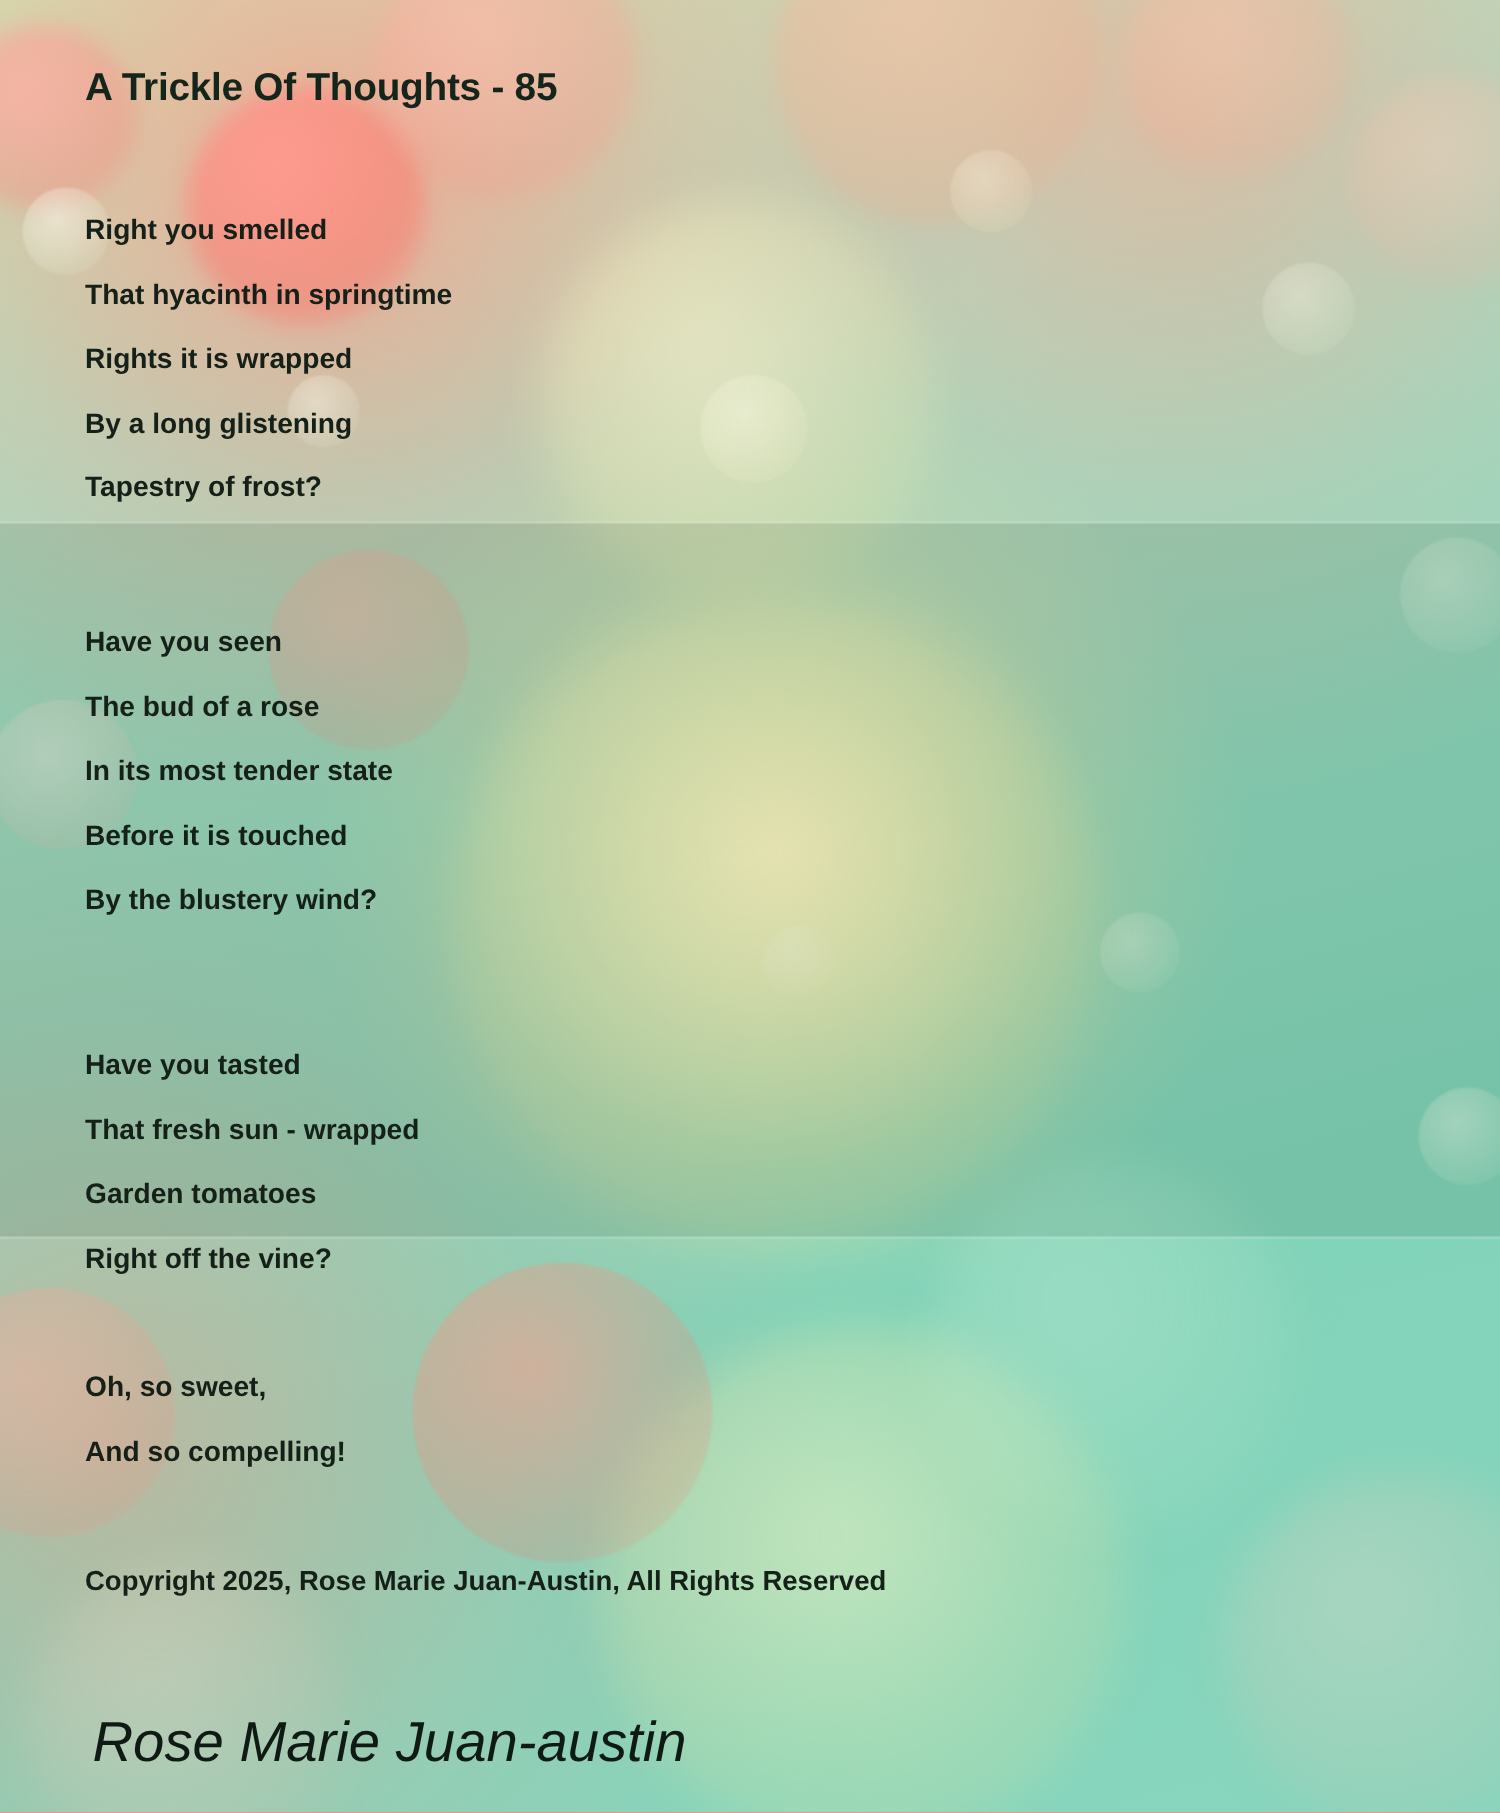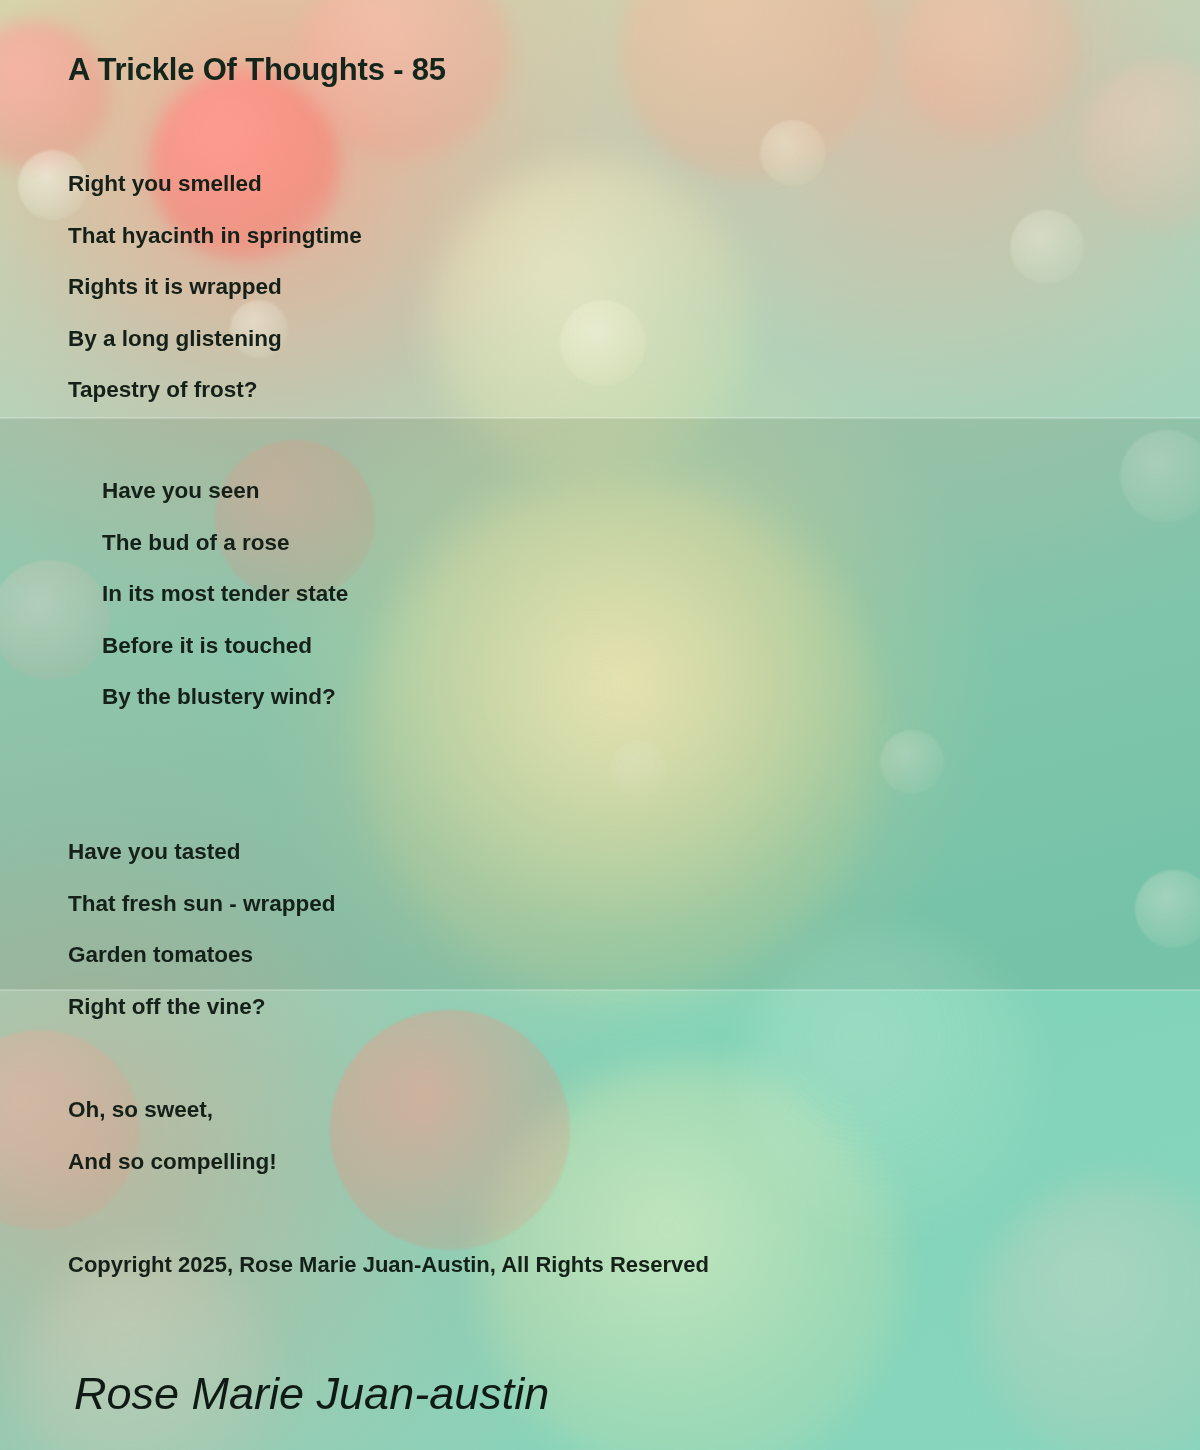--- a/index.html
+++ b/index.html
@@ -84,21 +84,21 @@
     left: 68px;
     color: #152019;
     font-size: 22.5px;
     font-weight: bold;
     line-height: 51.5px;
     white-space: nowrap;
   }
   .stanza .line { display: block; }
 
   .s1 { top: 158px; }
-  .s2 { top: 465px; margin-left: 34px; }
+  .s2 { top: 488px; }
   .s3 { top: 826px; }
   .s4 { top: 1084px; }
 
   .copyright {
     position: absolute;
     left: 68px;
     top: 1252px;
     font-size: 22px;
     font-weight: bold;
     color: #152019;

